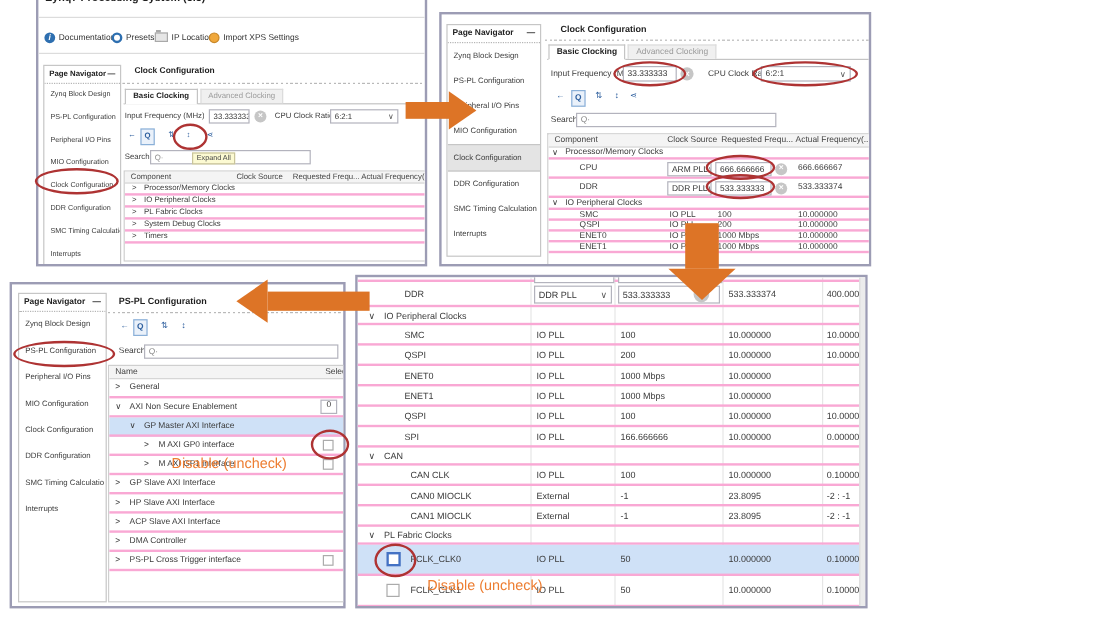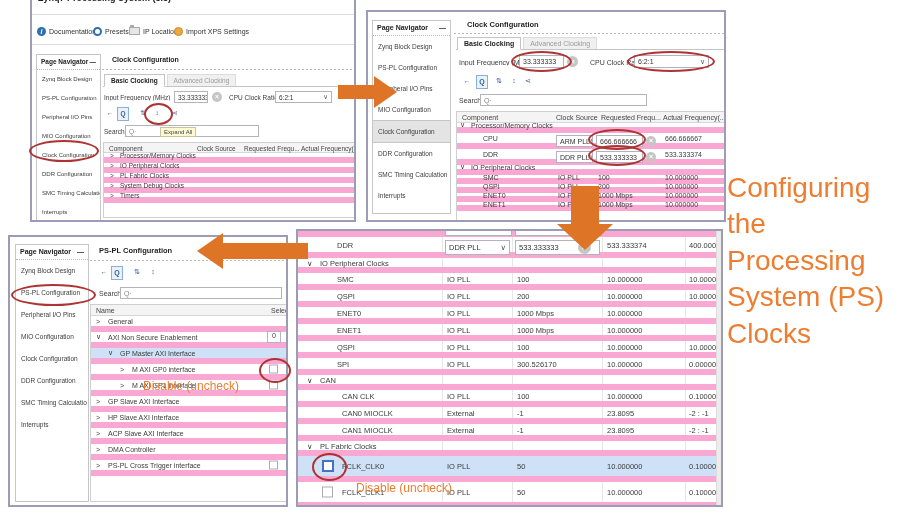--- a/index.html
+++ b/index.html
@@ -28,21 +28,21 @@
   .tab.off{background:#f0f0f0;border:1px solid #dcdcdc;border-bottom:none;color:#9a9a9a;margin-left:2px}
   .frow{position:absolute}
   .lab{position:absolute;top:50%;transform:translateY(-50%);white-space:nowrap;color:#3b3b3b;overflow:hidden}
   .field{position:absolute;background:#fff;border:1px solid #b3b3bd;display:flex;align-items:center;padding-left:3px;box-sizing:border-box;color:#333;white-space:nowrap;overflow:hidden}
   .fchev{margin-left:auto;padding-right:3px;color:#555}
   .clear{position:absolute;border-radius:50%;background:#c6c6c6;color:#fff;text-align:center;font-weight:bold}
   .tico{position:absolute;color:#2e5f9e;text-align:center;line-height:12px;height:12px}
   .tico.boxed{border:1px solid #8ab0d8;background:#eaf1fa;font-weight:bold}
   .ttip{position:absolute;background:#fcfad2;border:1px solid #c9c49b;color:#444;padding:1px 3px;white-space:nowrap;z-index:6}
   .tframe{position:absolute;border:1px solid #cfcfcf;background:#fff;overflow:hidden}
-  .trow{position:relative;border-bottom:6px solid #f9a8d4;box-sizing:border-box}
+  .trow{position:relative;border-bottom:2px solid #f9a8d4;box-sizing:border-box}
   .trow.head{background:#f4f4f4;border-bottom:1px solid #d6d6d6;color:#444}
   .trow.sel-blue{background:#cfe1f7}
   .nav-it.sel-gray{background:#e4e4e4;border-top:1px solid #c6c6c6;border-bottom:1px solid #c6c6c6;box-sizing:border-box}
   .cell{position:absolute;top:50%;transform:translateY(-50%);white-space:nowrap}
   .cb{position:absolute;top:50%;transform:translateY(-50%);width:9px;height:9px;border:1px solid #ababab;background:#fff;box-sizing:border-box}
   .cb.blue{width:12px;height:12px;border:2px solid #4472c4}
   .valbox{position:absolute;top:50%;transform:translateY(-50%);border:1px solid #b3b3bd;background:#fff;text-align:center;box-sizing:border-box}
   .vline{position:absolute;top:0;width:1px;background:#e6e6e6;z-index:0}
   .oval{position:absolute;border:2px solid #ae3333;border-radius:50%;z-index:60;pointer-events:none}
   .abody{position:absolute;background:#dd7426;z-index:40}
@@ -414,21 +414,21 @@
       <div class="trow" style="height:17px">
         <span class="cell" style="left:39px">QSPI</span>
         <span class="cell" style="left:149px">IO PLL</span>
         <span class="cell" style="left:219px">100</span>
         <span class="cell" style="left:309px">10.000000</span>
         <span class="cell" style="left:391px">10.0000</span>
       </div>
       <div class="trow" style="height:17px">
         <span class="cell" style="left:39px">SPI</span>
         <span class="cell" style="left:149px">IO PLL</span>
-        <span class="cell" style="left:219px">300.526170</span>
+        <span class="cell" style="left:219px">166.666666</span>
         <span class="cell" style="left:309px">10.000000</span>
         <span class="cell" style="left:391px">0.00000</span>
       </div>
       <div class="trow" style="height:15px">
         <span class="cell" style="left:9px">∨</span>
         <span class="cell" style="left:22px">CAN</span>
       </div>
       <div class="trow" style="height:17px">
         <span class="cell" style="left:44px">CAN CLK</span>
         <span class="cell" style="left:149px">IO PLL</span>
@@ -493,15 +493,14 @@
   <div class="oval" style="left:627px;top:51px;width:84px;height:17px"></div>
   <div class="oval" style="left:588px;top:129px;width:54px;height:17px"></div>
   <div class="oval" style="left:588px;top:145px;width:54px;height:17px"></div>
   <div class="oval" style="left:11px;top:284px;width:81px;height:18px"></div>
   <div class="oval" style="left:259px;top:358px;width:28px;height:21px"></div>
   <div class="oval" style="left:312px;top:453px;width:31px;height:24px"></div>
 
   <div class="disable-txt" style="left:143px;top:379px">Disable (uncheck)</div>
   <div class="disable-txt" style="left:356px;top:481px">Disable (uncheck)</div>
 
-  <div class="slide-title" style="left:727px;top:170px;width:184px">Configuring the Processing System (PS) Clocks</div>
 
 </div>
 
 </body></html>

